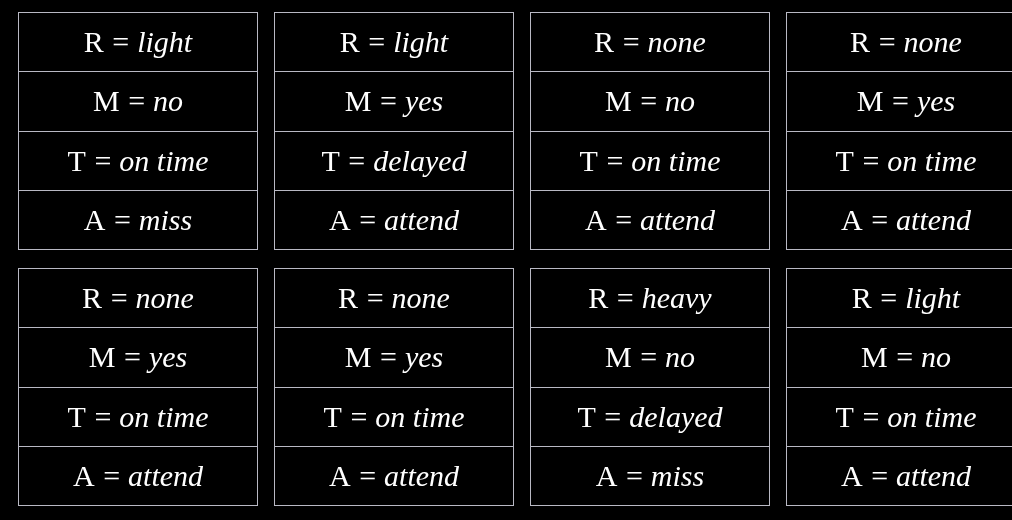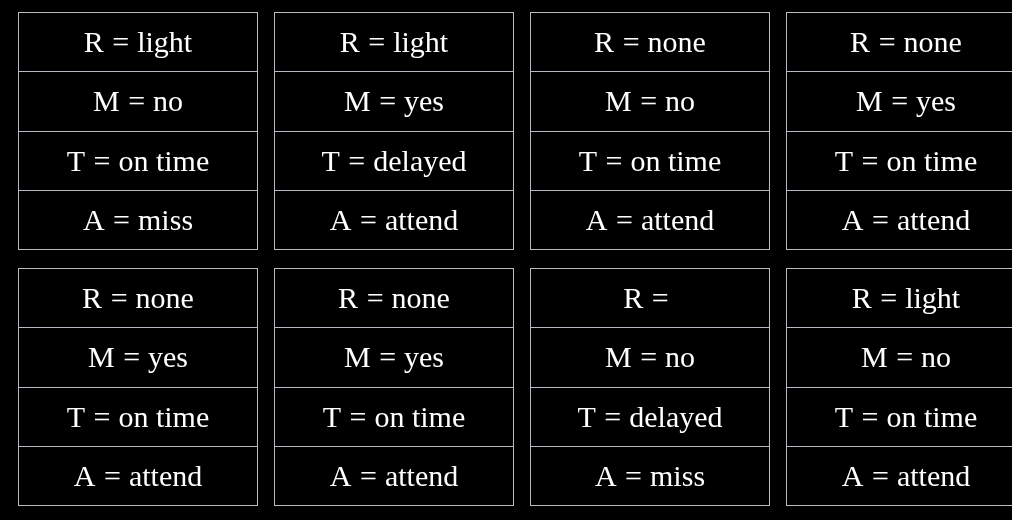--- a/index.html
+++ b/index.html
@@ -47,20 +47,21 @@
     font-style: normal;
     letter-spacing: 0.5px;
   }
   .eq {
     font-size: 30px;
     font-style: normal;
     padding: 0 8px;
   }
   .val {
     font-size: 30px;
+    font-style: italic;
   }
 </style>
 </head>
 <body>
 
 <div id="grid">
 
   <div class="card">
     <div class="row">
       <span class="key">R</span>
@@ -196,20 +197,21 @@
       <span class="key">A</span>
       <span class="eq">=</span>
       <span class="val">attend</span>
     </div>
   </div>
 
   <div class="card">
     <div class="row">
       <span class="key">R</span>
       <span class="eq">=</span>
+      <span class="val">heavy</span>
     </div>
     <div class="row">
       <span class="key">M</span>
       <span class="eq">=</span>
       <span class="val">no</span>
     </div>
     <div class="row">
       <span class="key">T</span>
       <span class="eq">=</span>
       <span class="val">delayed</span>

